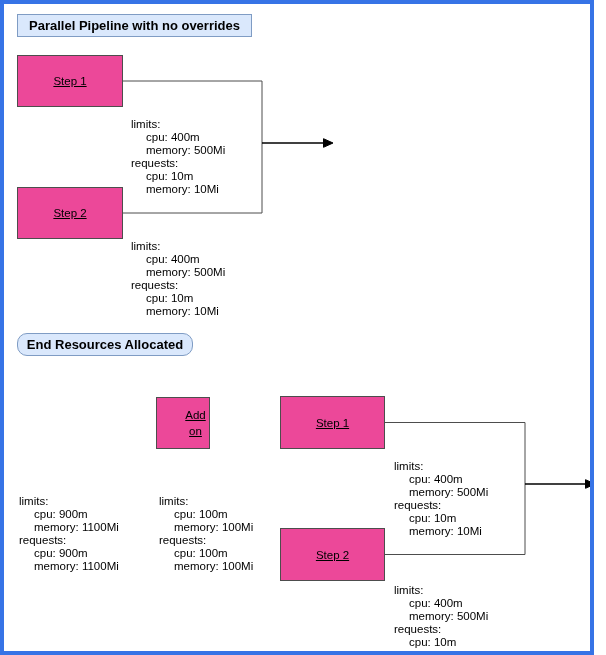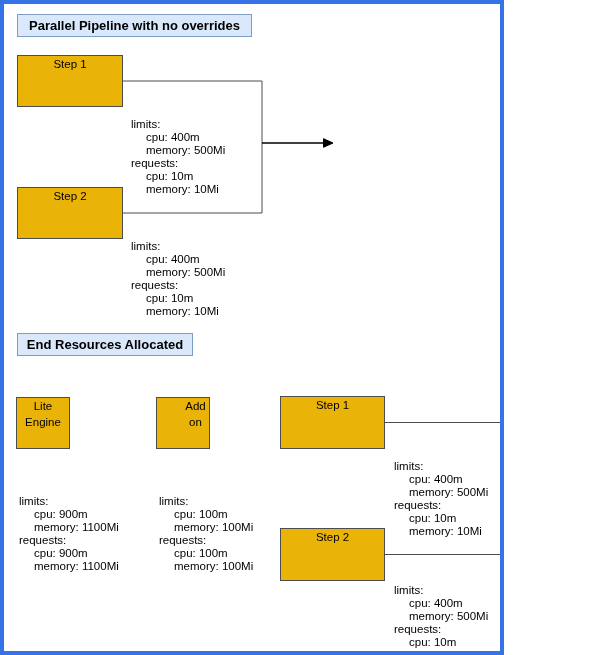--- a/index.html
+++ b/index.html
@@ -7,21 +7,21 @@
     --title-fill:#dae8fc;
     --title-stroke:#7f9cc4;
     --node-stroke:#4d4d4d;
     --connector:#4d4d4d;
     --arrow:#000000;
     --text:#000000;
   }
   html,body{margin:0;padding:0;background:#ffffff;}
   .canvas{
     position:relative;
-    width:504px;height:655px;
+    width:594px;height:655px;
     background:#ffffff;
     font-family:"Liberation Sans",sans-serif;
     color:var(--text);
     overflow:hidden;
   }
   .frame{
     position:absolute;inset:0;
     border:4px solid var(--canvas-border);
     pointer-events:none;
   }
@@ -33,24 +33,25 @@
     position:absolute;
     background:var(--title-fill);
     border:1px solid var(--title-stroke);
     display:flex;align-items:center;justify-content:center;
     font-weight:bold;font-size:13px;
     white-space:nowrap;
     box-sizing:border-box;
   }
   .node{
     position:absolute;
-    background:#eab308;
+    background:#ec4899;
     border:1px solid var(--node-stroke);
-    display:flex;justify-content:center;
+    display:flex;align-items:center;justify-content:center;
     box-sizing:border-box;
+    text-decoration:underline;
   }
   .node-label{
     font-size:11.5px;line-height:16px;
     text-align:center;white-space:pre-line;
   }
   .res{
     position:absolute;
     font-size:11.5px;line-height:13px;
     white-space:nowrap;
     margin-top:24px;
@@ -94,26 +95,22 @@
 
   <div class="res" style="left:131px;top:216px;">
       <div>limits:</div>
       <div class="ind">cpu: 400m</div>
       <div class="ind">memory: 500Mi</div>
       <div>requests:</div>
       <div class="ind">cpu: 10m</div>
       <div class="ind">memory: 10Mi</div>
     </div>
 
-  <div class="section-title" style="left:17px;top:333px;width:176px;height:23px;">End Resources Allocated</div>
+  <div class="section-title" style="left:17px;top:333px;width:176px;height:23px;border-radius:10px;">End Resources Allocated</div>
 
-  <div class="node" style="left:16px;top:397px;width:54px;height:52px;">
-    <span class="node-label">Lite
-Engine</span>
-  </div>
 
   <div class="res" style="left:19px;top:471px;">
       <div>limits:</div>
       <div class="ind">cpu: 900m</div>
       <div class="ind">memory: 1100Mi</div>
       <div>requests:</div>
       <div class="ind">cpu: 900m</div>
       <div class="ind">memory: 1100Mi</div>
     </div>
 

